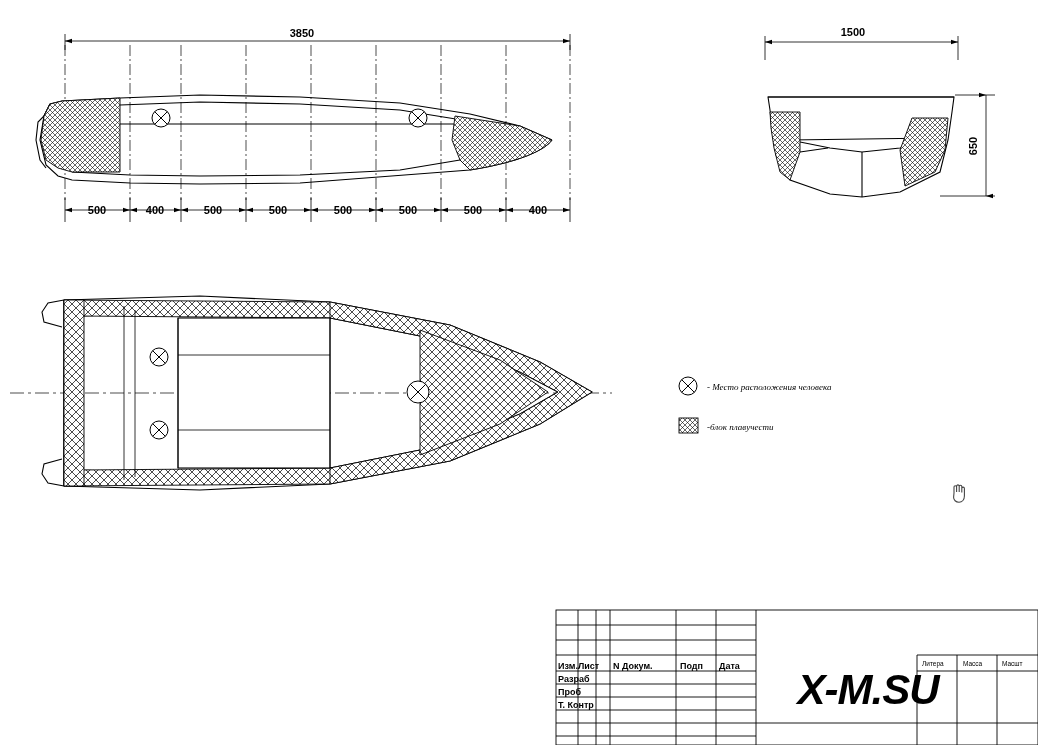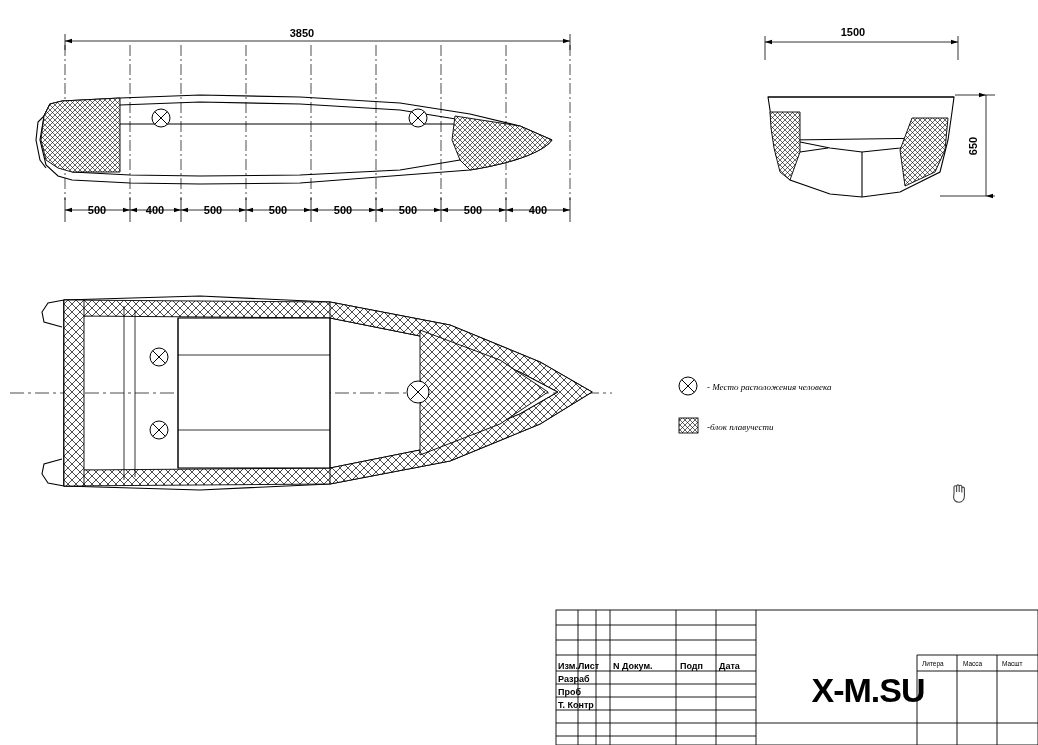--- a/index.html
+++ b/index.html
@@ -49,22 +49,23 @@
     font-family: "Liberation Sans", sans-serif;
     font-size: 6.5px;
     fill: #000;
   }
   .watermark {
     position: absolute;
     left: 868px;
     top: 690px;
     transform: translate(-50%, -50%);
     font-family: "Liberation Sans", sans-serif;
-    font-size: 34px;
+    font-size: 42px;
     font-weight: bold;
+    font-style: italic;
     color: #000;
     letter-spacing: -1px;
     white-space: nowrap;
   }
   .cursor-hand {
     position: absolute;
     left: 950px;
     top: 483px;
     width: 18px;
     height: 20px;

